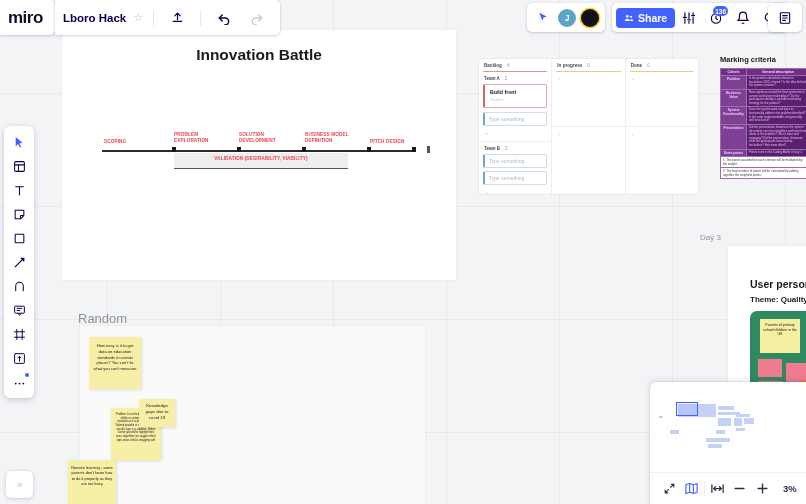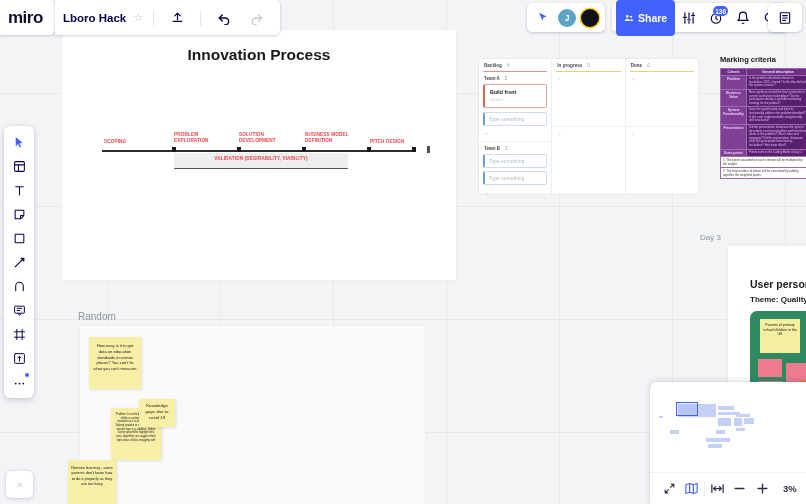--- a/index.html
+++ b/index.html
@@ -48,21 +48,21 @@
   .avatar {
     width: 18px; height: 18px; border-radius: 50%;
     display: flex; align-items: center; justify-content: center;
     font-size: 8.5px; font-weight: 700; color: #fff;
   }
   .av-j { background: #5ba4c8; }
   .av-dark { background: #111118; box-shadow: 0 0 0 1.5px #ffd02b; }
   .grp-actions { left: 612px; padding: 0 4px; gap: 1px; }
   .share-btn {
     background: #4262ff; color: #fff; border-radius: 4px;
-    height: 36px; padding: 0 8px; display: flex; align-items: center; gap: 4px;
+    height: 20px; padding: 0 8px; display: flex; align-items: center; gap: 4px;
     font-size: 10.5px; font-weight: 700; cursor: pointer;
   }
   .badge {
     position: absolute; top: 1px; right: 1px; min-width: 15px; height: 10px;
     background: #4262ff; color: #fff; border-radius: 6px;
     font-size: 6.5px; font-weight: 700; display: flex; align-items: center; justify-content: center;
     padding: 0 2px;
   }
   .grp-panel { left: 768px; padding: 0 4px; }
 
@@ -175,21 +175,21 @@
     background: #f5efa0; font-size: 3.6px; color: #1a1a1a; text-align: center;
     padding: 4px 2px; line-height: 1.3;
   }
   .pc-pink { position: absolute; background: #ef7b8e; }
 
   .orange-strip { position: absolute; left: 738px; top: 382px; width: 68px; height: 5px; background: #e87a49; }
   .green-strip { position: absolute; left: 744px; top: 494px; width: 62px; height: 10px; background: #3c9c6b; }
   .right-orange-edge { position: absolute; left: 801px; top: 380px; width: 6px; height: 62px; background: #e87a49; }
 
   
-  .random-label { position: absolute; left: 78px; top: 311px; font-size: 10px; color: #8e929c; }
+  .random-label { position: absolute; left: 78px; top: 311px; font-size: 13px; color: #8e929c; }
   .random-frame {
     position: absolute; left: 80px; top: 326px; width: 345px; height: 178px;
     background: #fafafa; box-shadow: 0 0 0 .5px rgba(0,0,0,.05);
   }
   .sticky {
     position: absolute; background: #f7efa6;
     box-shadow: 1px 1px 3px rgba(0,0,0,.12);
     color: #1a1a1a; text-align: center; overflow: hidden;
   }
   .s1 { left: 89px; top: 337px; width: 52px; height: 52px; padding: 6px 4px; font-size: 4.1px; line-height: 1.42; }
@@ -218,21 +218,21 @@
   .zoom-level { font-size: 9.5px; font-weight: 700; color: #2b2b45; min-width: 22px; text-align: right; }
 </style>
 </head>
 <body>
 
 <div id="app">
 
   <div id="canvas"></div>
 
   <div class="frame-innov">
-    <div class="innov-title">Innovation Process</div>
+    <div class="innov-title">Innovation Battle</div>
     <div class="timeline">
       <div class="tl-axis"></div>
       <div class="valid-bar"></div>
 
       <div class="tl-node" style="left:70px"></div>
       <div class="tl-node" style="left:135px"></div>
       <div class="tl-node" style="left:200px"></div>
       <div class="tl-node" style="left:265px"></div>
       <div class="tl-node" style="left:310px"></div>
       <div class="tl-node end" style="left:325px"></div>

